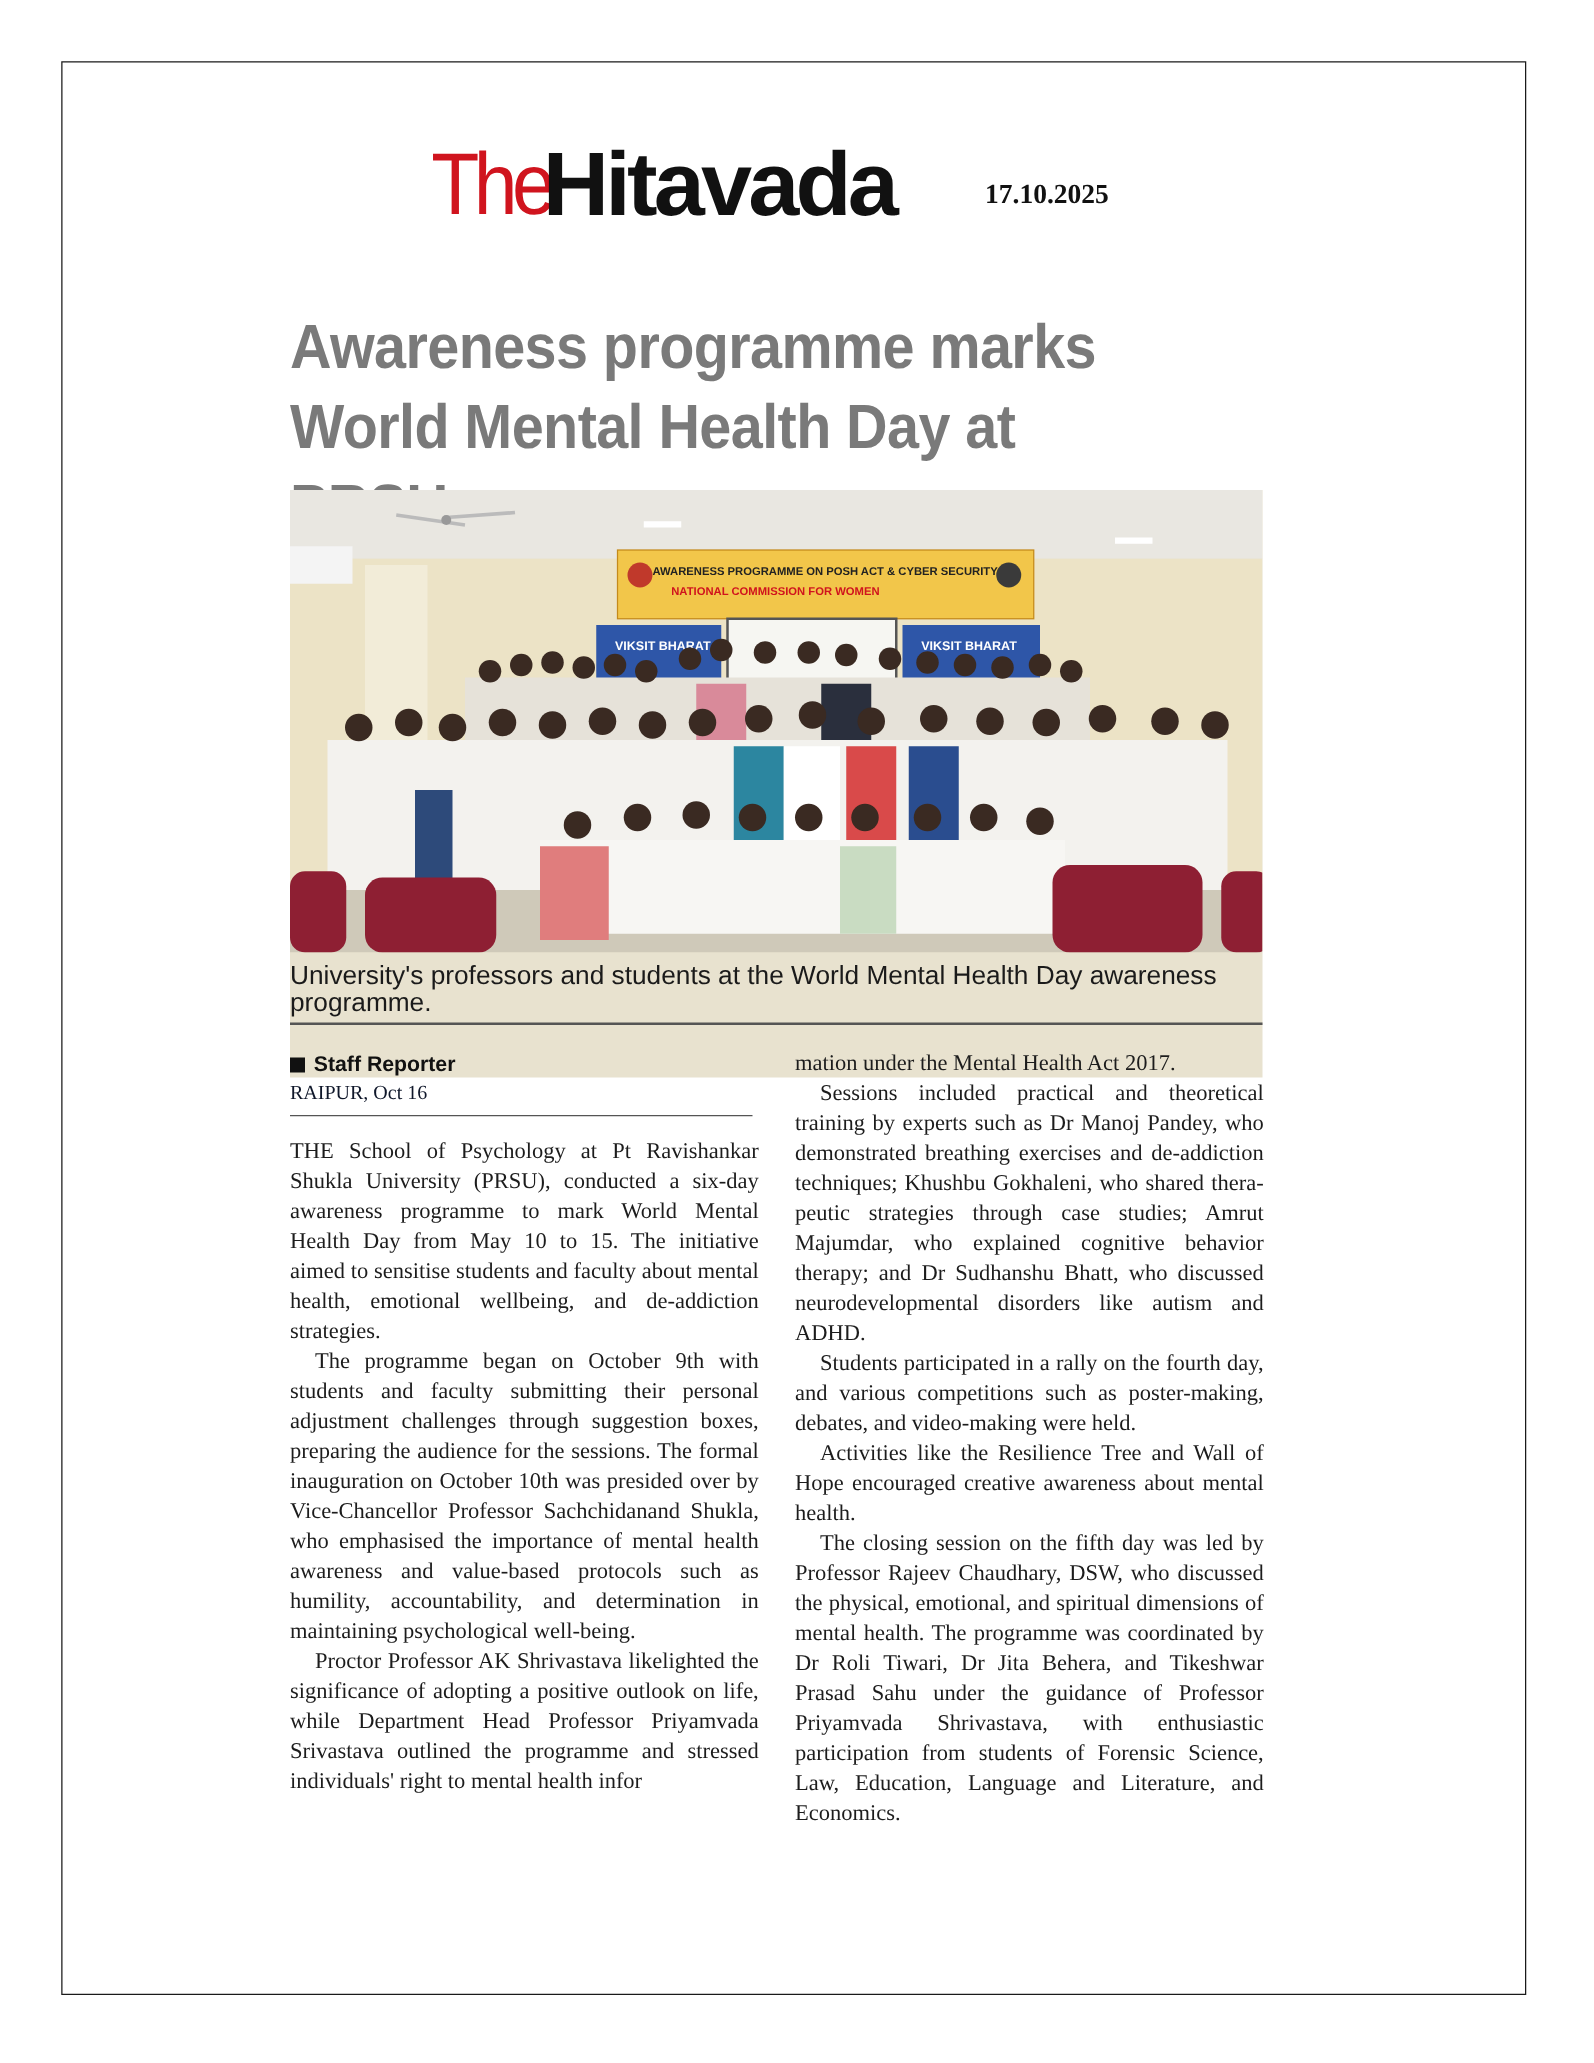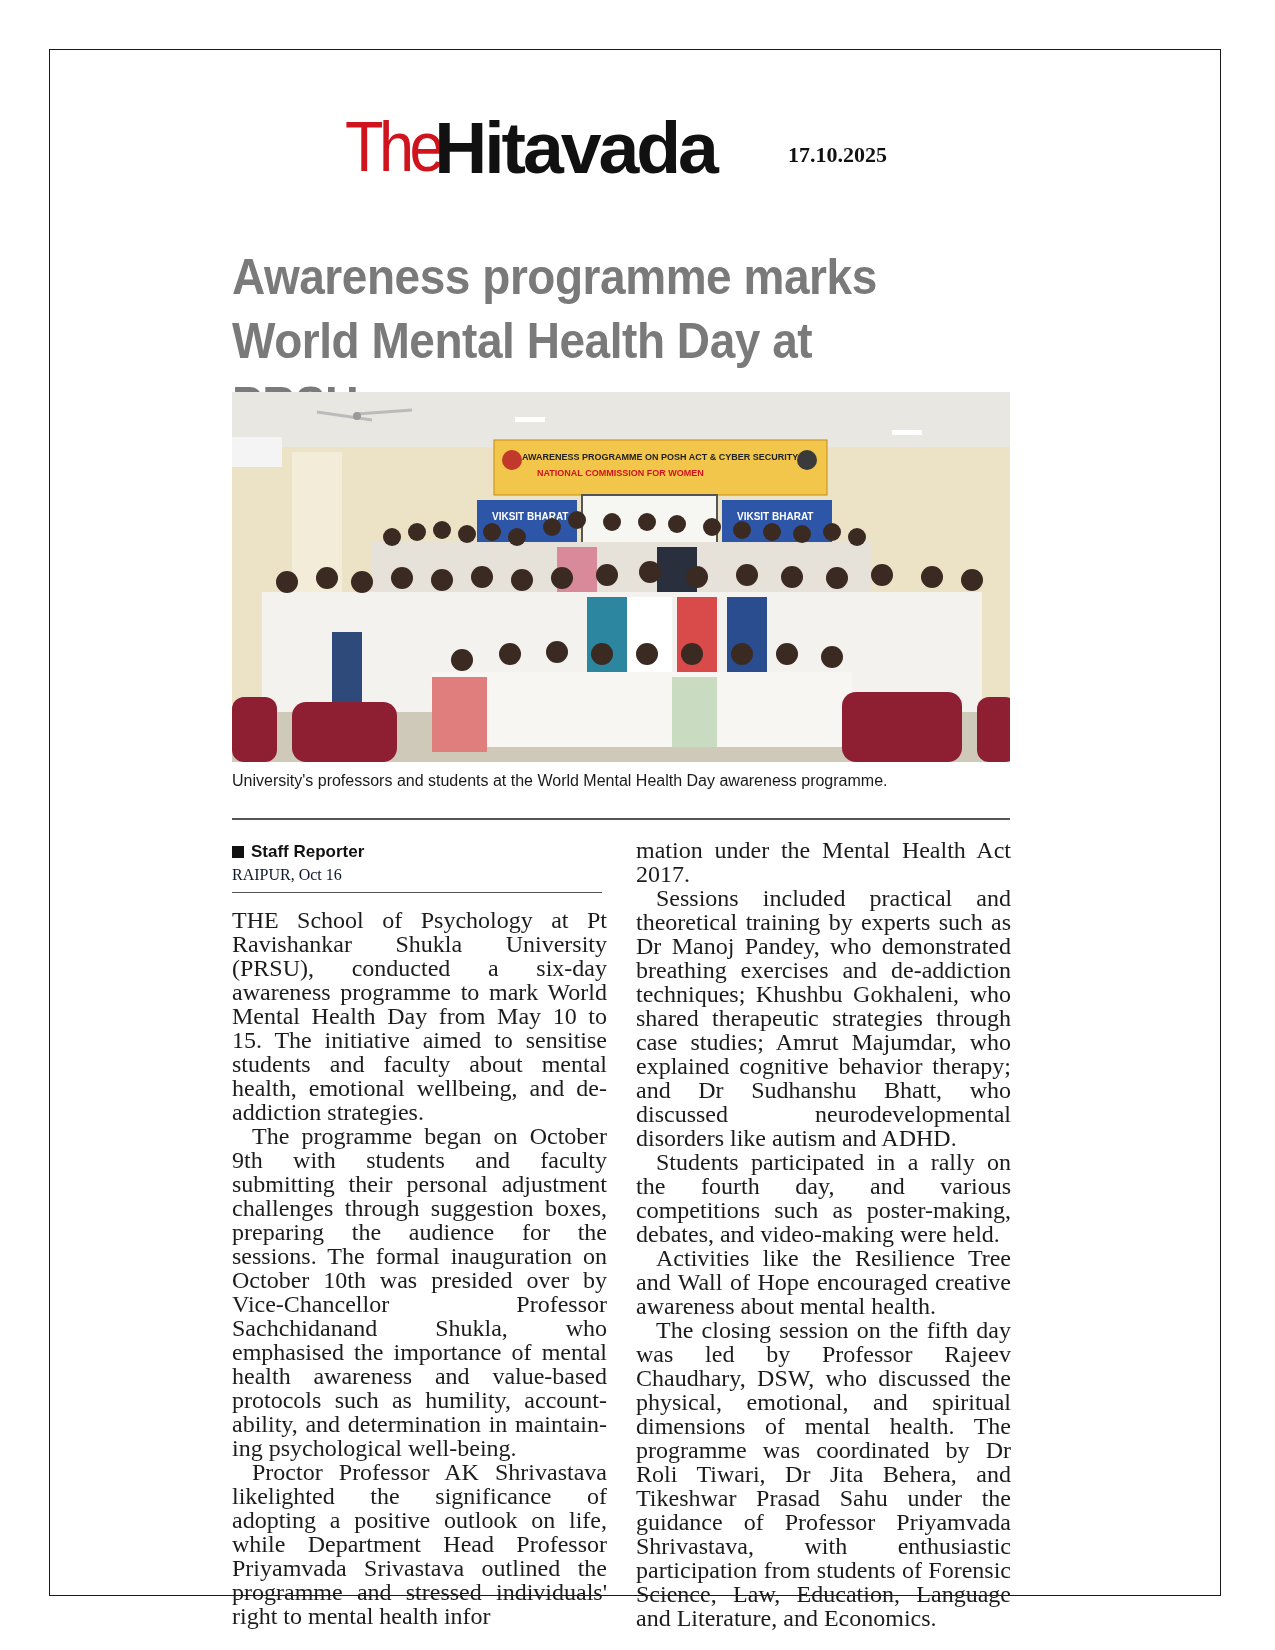--- a/index.html
+++ b/index.html
@@ -21,41 +21,41 @@
       position: absolute; left: 788px; top: 142px;
       font-family: "Liberation Serif", serif; font-weight: bold; font-size: 22px; color: #111;
     }
     .headline {
       position: absolute; left: 232px; top: 245px; width: 760px;
       font-family: "Liberation Sans", sans-serif; font-weight: bold; color: #7a7a7a;
       font-size: 50px; line-height: 64px; letter-spacing: -0.5px;
       transform: scaleX(0.92); transform-origin: left top;
     }
     .photo {
-      position: absolute; left: 232px; top: 392px; width: 778px; height: 370px;
+      position: absolute; left: 232px; top: 392px; width: 778px; height: 470px;
       overflow: hidden; background: #e8e2cf;
     }
     .caption {
       position: absolute; left: 232px; top: 770px; width: 760px;
-      font-family: "Liberation Sans", sans-serif; font-size: 16px; line-height: 22px; color: #1a1a1a;
+      font-family: "Liberation Sans", sans-serif; font-size: 21px; line-height: 22px; color: #1a1a1a;
     }
     .rule-caption { position: absolute; left: 232px; top: 818px; width: 778px; height: 0; border-top: 2px solid #555; }
     .byline {
       position: absolute; left: 232px; top: 842px;
       font-family: "Liberation Sans", sans-serif; font-weight: bold; font-size: 17px; color: #111; display: flex; align-items: center;
     }
     .byline .sq { width: 12px; height: 12px; background: #111; margin-right: 7px; display: inline-block; }
     .dateline {
       position: absolute; left: 232px; top: 866px;
       font-family: "Liberation Serif", serif; font-size: 16px; color: #0f172a;
     }
     .rule-byline { position: absolute; left: 232px; top: 892px; width: 370px; border-top: 1.5px solid #555; }
     .col {
       position: absolute; width: 375px;
-      font-family: "Liberation Serif", serif; font-size: 24px; line-height: 24px; color: #1c1c1c;
+      font-family: "Liberation Serif", serif; font-size: 18px; line-height: 24px; color: #1c1c1c;
       text-align: justify; hyphens: manual;
     }
     .col p { margin: 0; text-indent: 20px; }
     .col p.noindent { text-indent: 0; }
     .col1 { left: 232px; top: 908px; }
     .col2 { left: 636px; top: 838px; }
   </style>
 </head>
 <body>
 

